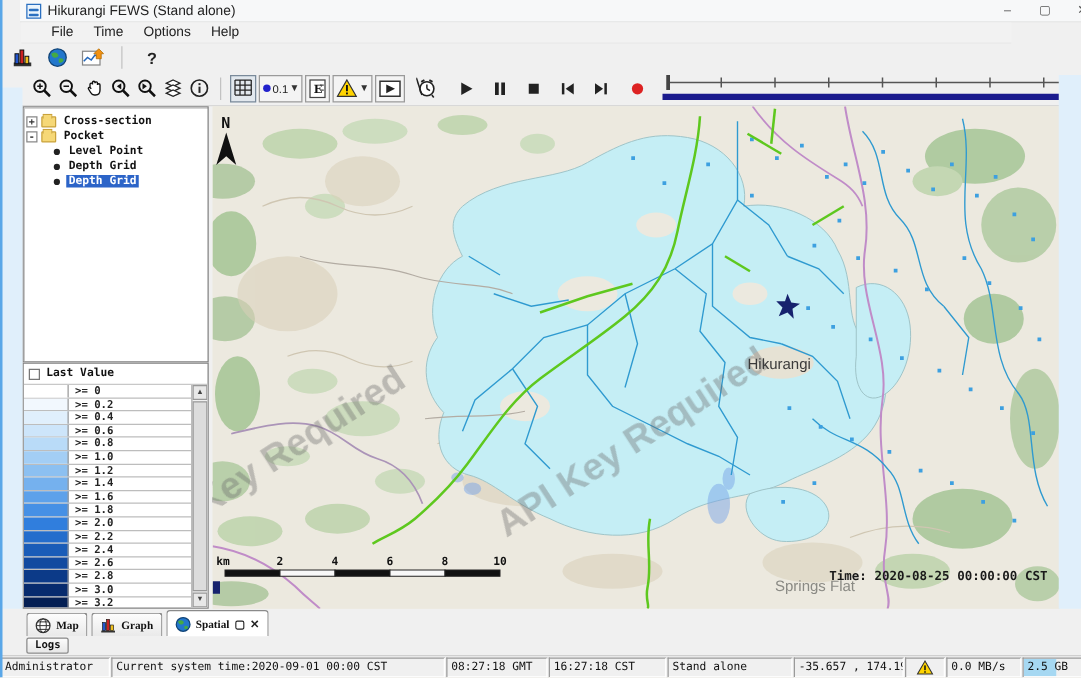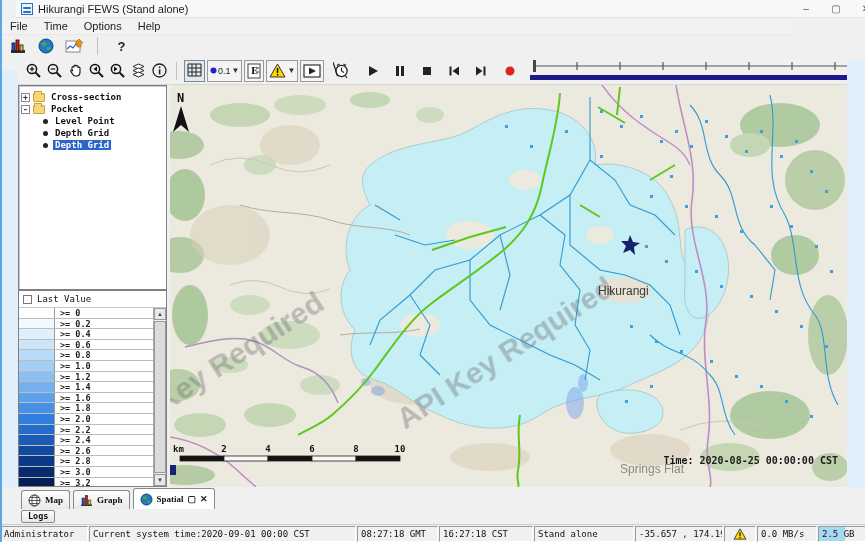--- a/index.html
+++ b/index.html
@@ -10,21 +10,21 @@
   
   .titlebar{position:absolute;left:16px;top:0;width:865px;height:18px;background:#f7f8f9;border-bottom:1px solid #e3e3e3;display:flex;align-items:center;padding-left:5px}
   .app-icon{width:12px;height:12px;border:1px solid #2a6fc0;background:#eaf4fd;margin-right:5px;position:relative;flex:0 0 auto}
   .app-icon i{position:absolute;left:1px;right:1px;height:2px;background:#2a6fc0;border-radius:2px}
   .app-icon i.w1{top:3px}.app-icon i.w2{top:7px}
   .title-text{font-size:11px;color:#222}
   .win-controls{margin-left:auto;display:flex;height:18px}
   .win-btn{width:30px;text-align:center;color:#555;font-size:10px;line-height:18px;cursor:default}
 
   
-  .menubar{position:absolute;left:1px;top:18px;width:792px;height:17px;background:#f2f2f2;display:flex;align-items:center;padding-left:1px;border-bottom:1px solid #e8e8e8}
+  .menubar{position:absolute;left:17px;top:18px;width:792px;height:17px;background:#f2f2f2;display:flex;align-items:center;padding-left:16px;border-bottom:1px solid #e8e8e8}
   .menu-item{padding:0 8px;font-size:11px;color:#222}
 
   
   .toolbar1{position:absolute;left:0;top:35px;width:865px;height:22px;background:#f0f0f0;display:flex;align-items:center;padding-left:8px;gap:9px}
   .toolbar2{position:absolute;left:0;top:57px;width:865px;height:28px;background:#f0f0f0;display:flex;align-items:center;padding-left:24px;gap:2px;border-bottom:1px solid #d8d8d8}
   .tb-sep{width:1px;height:18px;background:#c2c2c2;margin:0 5px;flex:0 0 auto}
   .tb-ic{width:19px;height:19px;display:flex;align-items:center;justify-content:center;flex:0 0 auto}
   .tb-btn{height:22px;border:1px solid #9a9a9a;background:#f4f4f4;display:flex;align-items:center;justify-content:center;padding:0 2px;gap:1px;flex:0 0 auto}
   .tb-btn.pressed{background:#e2e8ee;border-color:#7a8a9a}
   .caret{font-size:8px;color:#333;line-height:8px}
@@ -54,21 +54,21 @@
   .folder{width:12px;height:9px;background:#f6d877;border:1px solid #c9a23c;border-radius:1px;margin-right:4px;position:relative;flex:0 0 auto}
   .folder:before{content:"";position:absolute;left:0;top:-3px;width:6px;height:3px;background:#f6d877;border:1px solid #c9a23c;border-bottom:none;border-radius:1px 1px 0 0}
   .bullet{width:5px;height:5px;border-radius:50%;background:#222;margin:0 5px 0 0;flex:0 0 auto}
   .tree-label{padding:0 2px}
   .tree-label.selected{background:#2c64c8;color:#fff}
 
   
   .legend-panel{position:absolute;left:18px;top:290px;width:149px;height:197px;background:#fff;border:1px solid #808080;overflow:hidden}
   .legend-header{height:17px;display:flex;align-items:center;padding-left:4px;border-bottom:1px solid #c8c8c8}
   .checkbox{width:9px;height:9px;border:1px solid #777;background:#fff;margin-right:5px;flex:0 0 auto}
-  .legend-title{font-family:"DejaVu Sans Mono",monospace;font-size:9px;font-weight:normal;color:#111}
+  .legend-title{font-family:"DejaVu Sans Mono",monospace;font-size:9px;font-weight:bold;color:#111}
   .legend-list{position:absolute;left:0;top:17px;right:13px;bottom:0;overflow:hidden}
   .lg-row{display:flex;height:10.6px;border-bottom:1px solid #bdbdbd}
   .lg-sw{width:36px;border-right:1px solid #9a9a9a;flex:0 0 auto}
   .lg-lb{font-family:"DejaVu Sans Mono",monospace;font-size:8.5px;font-weight:bold;color:#222;padding-left:5px;line-height:10px}
   .legend-scroll{position:absolute;right:0;top:17px;bottom:0;width:13px;background:#f0f0f0;border-left:1px solid #aaa}
   .scr-btn{position:absolute;left:0;width:12px;height:12px;background:#e8e8e8;border:1px solid #999;font-size:6px;line-height:10px;text-align:center;color:#444}
   .scr-up{top:0}.scr-down{bottom:0}
   .scr-thumb{position:absolute;left:0;top:13px;bottom:13px;width:12px;background:#dcdcdc;border:1px solid #999}
 
   

